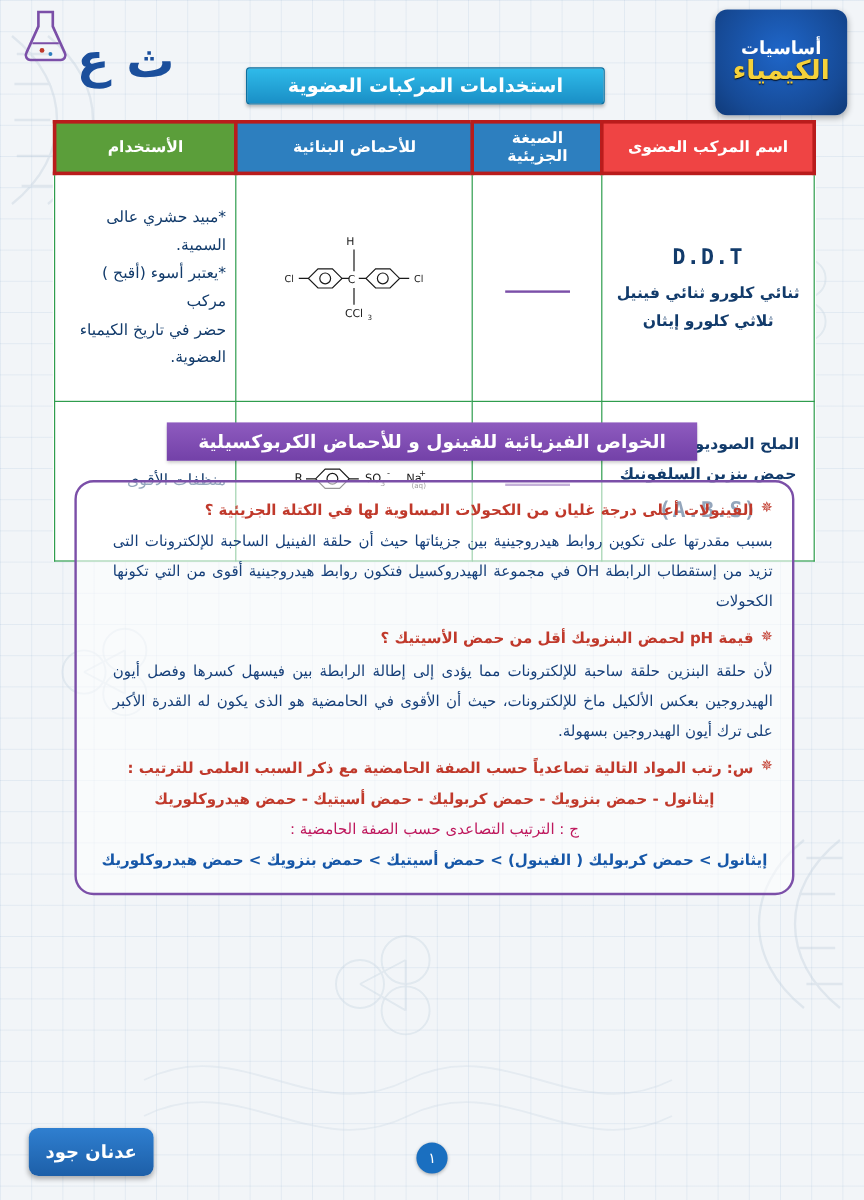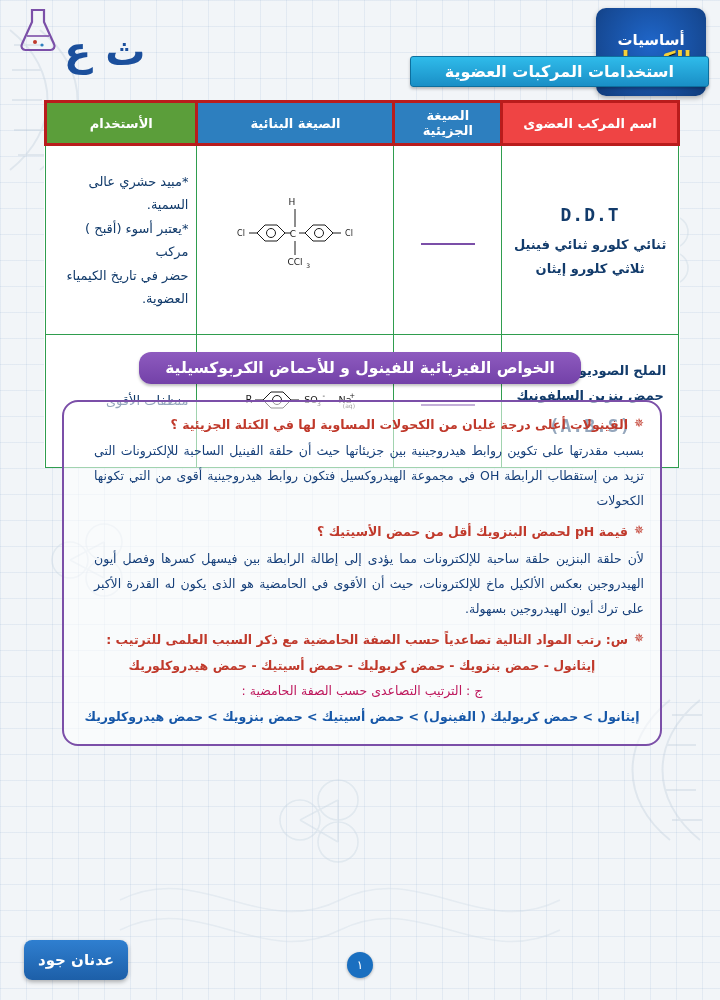--- a/index.html
+++ b/index.html
@@ -33,21 +33,21 @@
   .logo-badge .l1{font-size:15px;font-weight:bold;color:#ffffff;}
   .logo-badge .l2{font-size:22px;font-weight:bold;color:#f5d13a;text-shadow:0 1px 1px #000;}
   .flask{
     position:absolute;top:6px;left:16px;width:44px;height:46px;
   }
   .sci-letter{
     position:absolute;top:28px;left:64px;
     font-size:40px;color:#1b4f9c;font-weight:bold;
     font-family:"DejaVu Sans",sans-serif;
   }
-  .ribbon-wrap{position:absolute;top:56px;left:0;right:11px;display:flex;}
+  .ribbon-wrap{position:absolute;top:56px;left:0;right:11px;display:flex;justify-content:center;}
   .ribbon{
     background:linear-gradient(#2fbbea,#1a8fc6);
     border:1px solid #0d6f9e;border-radius:3px;
     color:#fff;font-size:16px;font-weight:bold;
     padding:5px 34px;box-shadow:0 2px 3px rgba(0,0,0,.25);
   }
 
   
   .tbl-wrap{position:absolute;top:100px;left:44px;right:40px;}
   table.chem{
@@ -70,21 +70,21 @@
   td.c-struct{width:26%;text-align:center;}
   td.c-use{width:26%;text-align:right;color:#1d4f8a;font-size:12.5px;line-height:1.8;}
   .dash{display:inline-block;width:54px;height:2px;background:#7b4fa8;}
   .mono-name{font-family:"DejaVu Sans Mono","Liberation Mono",monospace;letter-spacing:1px;font-size:18px;}
 
   
   .sec-wrap{position:absolute;top:352px;left:0;right:0;display:flex;justify-content:center;}
   .sec-head{
     background:linear-gradient(#8e5bbf,#7341a8);
     color:#fff;font-size:15.5px;font-weight:bold;
-    padding:7px 26px;border-radius:12px;
+    padding:7px 26px;border-radius:0;
     box-shadow:0 2px 3px rgba(0,0,0,.25);
   }
 
   
   .qa-box{
     position:absolute;top:400px;left:62px;right:58px;
     border:2px solid #7b4fa8;border-radius:16px;
     background:rgba(255,255,255,.55);
     padding:12px 16px 14px 16px;
   }
@@ -161,21 +161,21 @@
   <div class="ribbon-wrap">
     <div class="ribbon">استخدامات المركبات العضوية</div>
   </div>
 
   <div class="tbl-wrap">
     <table class="chem">
       <thead>
         <tr>
           <th class="h-name">اسم المركب العضوى</th>
           <th class="h-mol">الصيغة الجزيئية</th>
-          <th class="h-struct">الصيغة البنائية</th>
+          <th class="h-struct">للأحماض البنائية</th>
           <th class="h-use">الأستخدام</th>
         </tr>
       </thead>
       <tbody>
         <tr>
           <td class="c-name">
             <div class="mono-name">D.D.T</div>
             <div>ثنائي كلورو ثنائي فينيل</div>
             <div>ثلاثي كلورو إيثان</div>
           </td>

